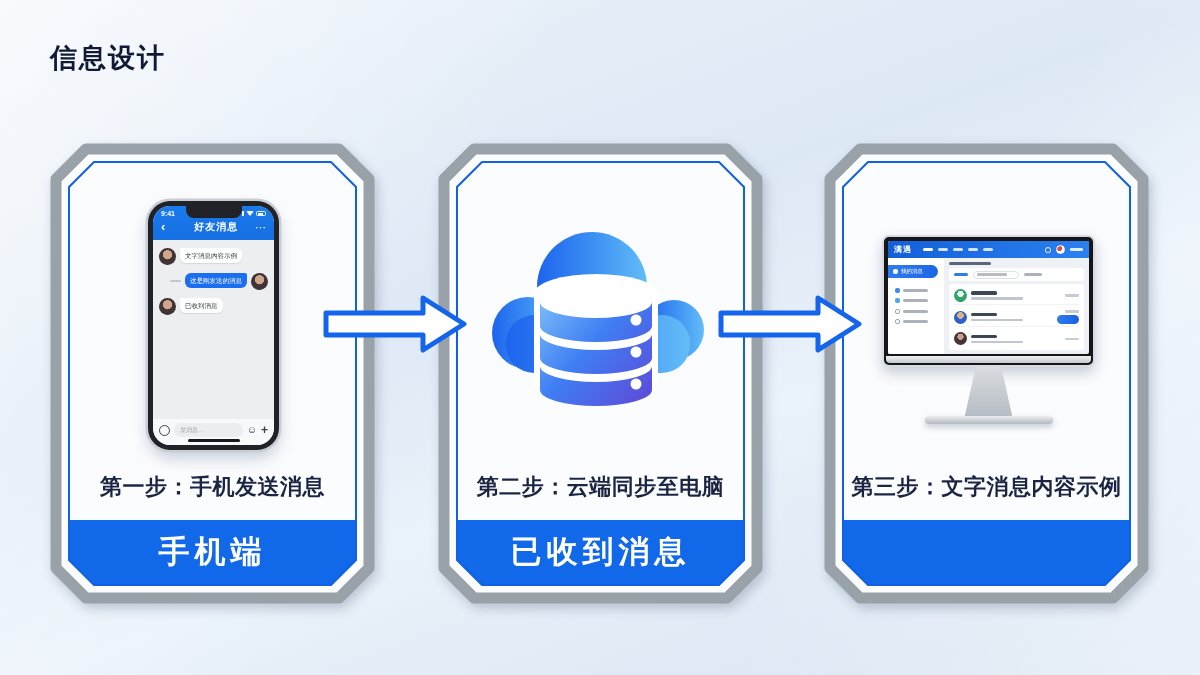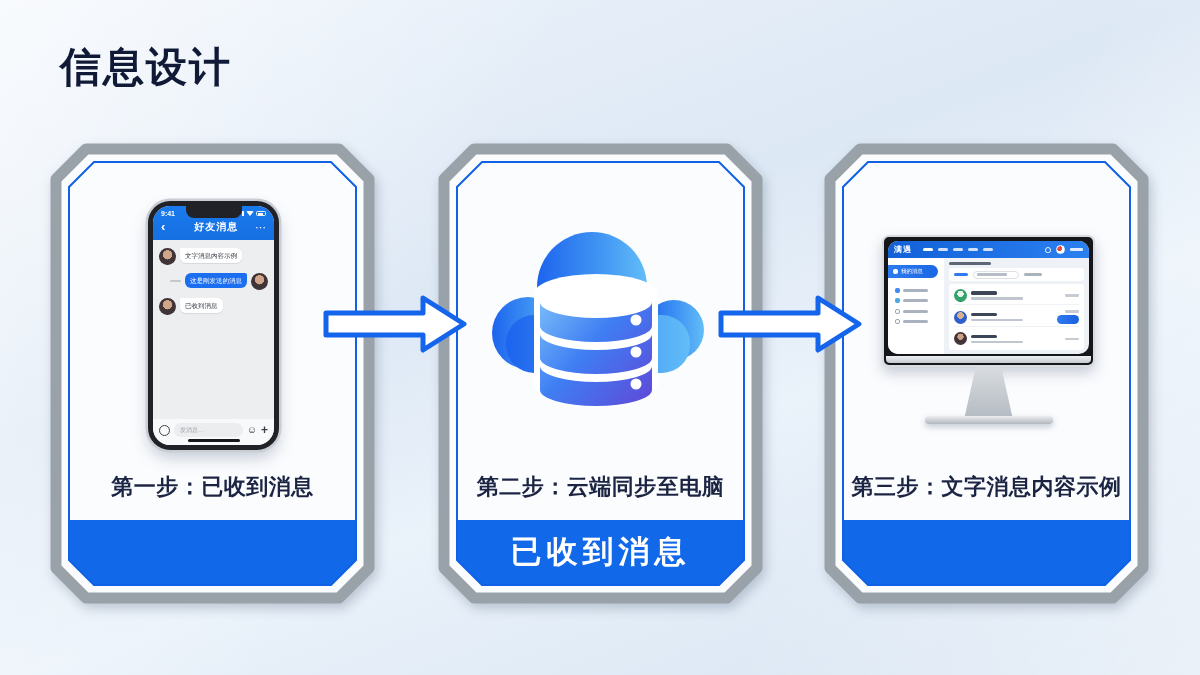--- a/index.html
+++ b/index.html
@@ -8,22 +8,22 @@
 
   .slide {
     position:relative; width:1200px; height:675px; overflow:hidden;
     background:
       linear-gradient(115deg, rgba(255,255,255,.6) 0%, rgba(255,255,255,0) 38%),
       linear-gradient(300deg, rgba(255,255,255,.5) 0%, rgba(255,255,255,0) 30%),
       linear-gradient(160deg, #eef4fb 0%, #dde8f5 40%, #eaf2fa 62%, #d6e3f2 100%);
   }
 
   .page-title {
-    position:absolute; left:60px; top:40px;
-    font-size:41px; font-weight:800; letter-spacing:2px; color:#101a36;
+    position:absolute; left:50px; top:40px;
+    font-size:27px; font-weight:800; letter-spacing:2px; color:#101a36;
   }
 
   
   .panel { position:absolute; top:143px; width:325px; height:461px; z-index:1; }
   .panel-1 { left:50px; } .panel-2 { left:438px; } .panel-3 { left:824px; }
   .frame { position:absolute; inset:0; filter:drop-shadow(3px 5px 6px rgba(96,112,135,.35)); }
 
   .step-text {
     position:absolute; left:0; right:0; top:329px; text-align:center;
     font-size:22px; font-weight:600; color:#1b2442; letter-spacing:.5px;
@@ -81,21 +81,21 @@
   
   .cloud-svg { position:absolute; left:54px; top:88px; }
 
   
   .imac { position:absolute; left:58px; top:92px; width:213px; }
   .imac-frame { position:relative; height:132px; background:#141619; border-radius:7px;
     border:2px solid #d8dbdf; padding:4px 4px 11px; overflow:hidden;
     box-shadow:0 6px 14px rgba(60,80,110,.28); }
   .imac-strip { position:absolute; left:2px; right:2px; bottom:2px; height:7px;
     background:linear-gradient(180deg,#eef0f2,#c6cbd1); border-radius:0 0 4px 4px; }
-  .app { height:100%; border-radius:10px; overflow:hidden; display:flex; flex-direction:column; background:#eef1f5; }
+  .app { height:100%; border-radius:2px; overflow:hidden; display:flex; flex-direction:column; background:#eef1f5; }
   .app-header { flex:0 0 17px; background:linear-gradient(90deg,#1260d8,#2b80f0); display:flex; align-items:center; gap:5px; padding:0 6px; }
   .app-logo { color:#fff; font-size:8px; font-weight:700; margin-right:6px; letter-spacing:1px; }
   .nav-bar { width:10px; height:3px; border-radius:1.5px; background:rgba(255,255,255,.8); }
   .nav-bar-active { background:#ffffff; box-shadow:0 3px 0 -1.5px #fff; }
   .app-header .spacer { flex:1; }
   .bell-icon { width:6px; height:6px; border:1px solid rgba(255,255,255,.9); border-radius:50% 50% 40% 40%; }
   .user-avatar { width:9px; height:9px; border-radius:50%; background:radial-gradient(circle at 35% 35%, #e84b3c 38%, #ffffff 40%); border:.5px solid #fff; }
   .user-bar { width:13px; height:2.5px; border-radius:1px; background:rgba(255,255,255,.85); }
   .app-body { flex:1; display:flex; min-height:0; }
   .app-side { flex:0 0 56px; background:#ffffff; padding-top:7px; }
@@ -189,21 +189,22 @@
           <span class="mic-icon"></span>
           <span class="p-field fuzzy">发消息…</span>
           <span class="smiley-icon">☺</span>
           <span class="plus-icon">+</span>
         </div>
         <div class="p-home"></div>
         <div class="p-notch"></div>
       </div>
     </div>
 
-    <div class="step-text">第一步：已收到消息</div>
+    <div class="step-text">第一步：手机发送消息</div>
+    <div class="band-text">手机端</div>
   </div>
 
   <div class="panel panel-2">
     <svg class="frame" width="325" height="461" viewBox="0 0 325 461">
       <defs>
           <clipPath id="bandclip2">
             <path d="M44,19 L281,19 L306,44 L306,417 L281,442 L44,442 L19,417 L19,44 Z"></path>
           </clipPath>
         </defs>
       <path d="M36,6 L289,6 L319,36 L319,425 L289,455 L36,455 L6,425 L6,36 Z" fill="#fbfcfe" stroke="#99a1a9" stroke-width="11" stroke-linejoin="round"></path>

